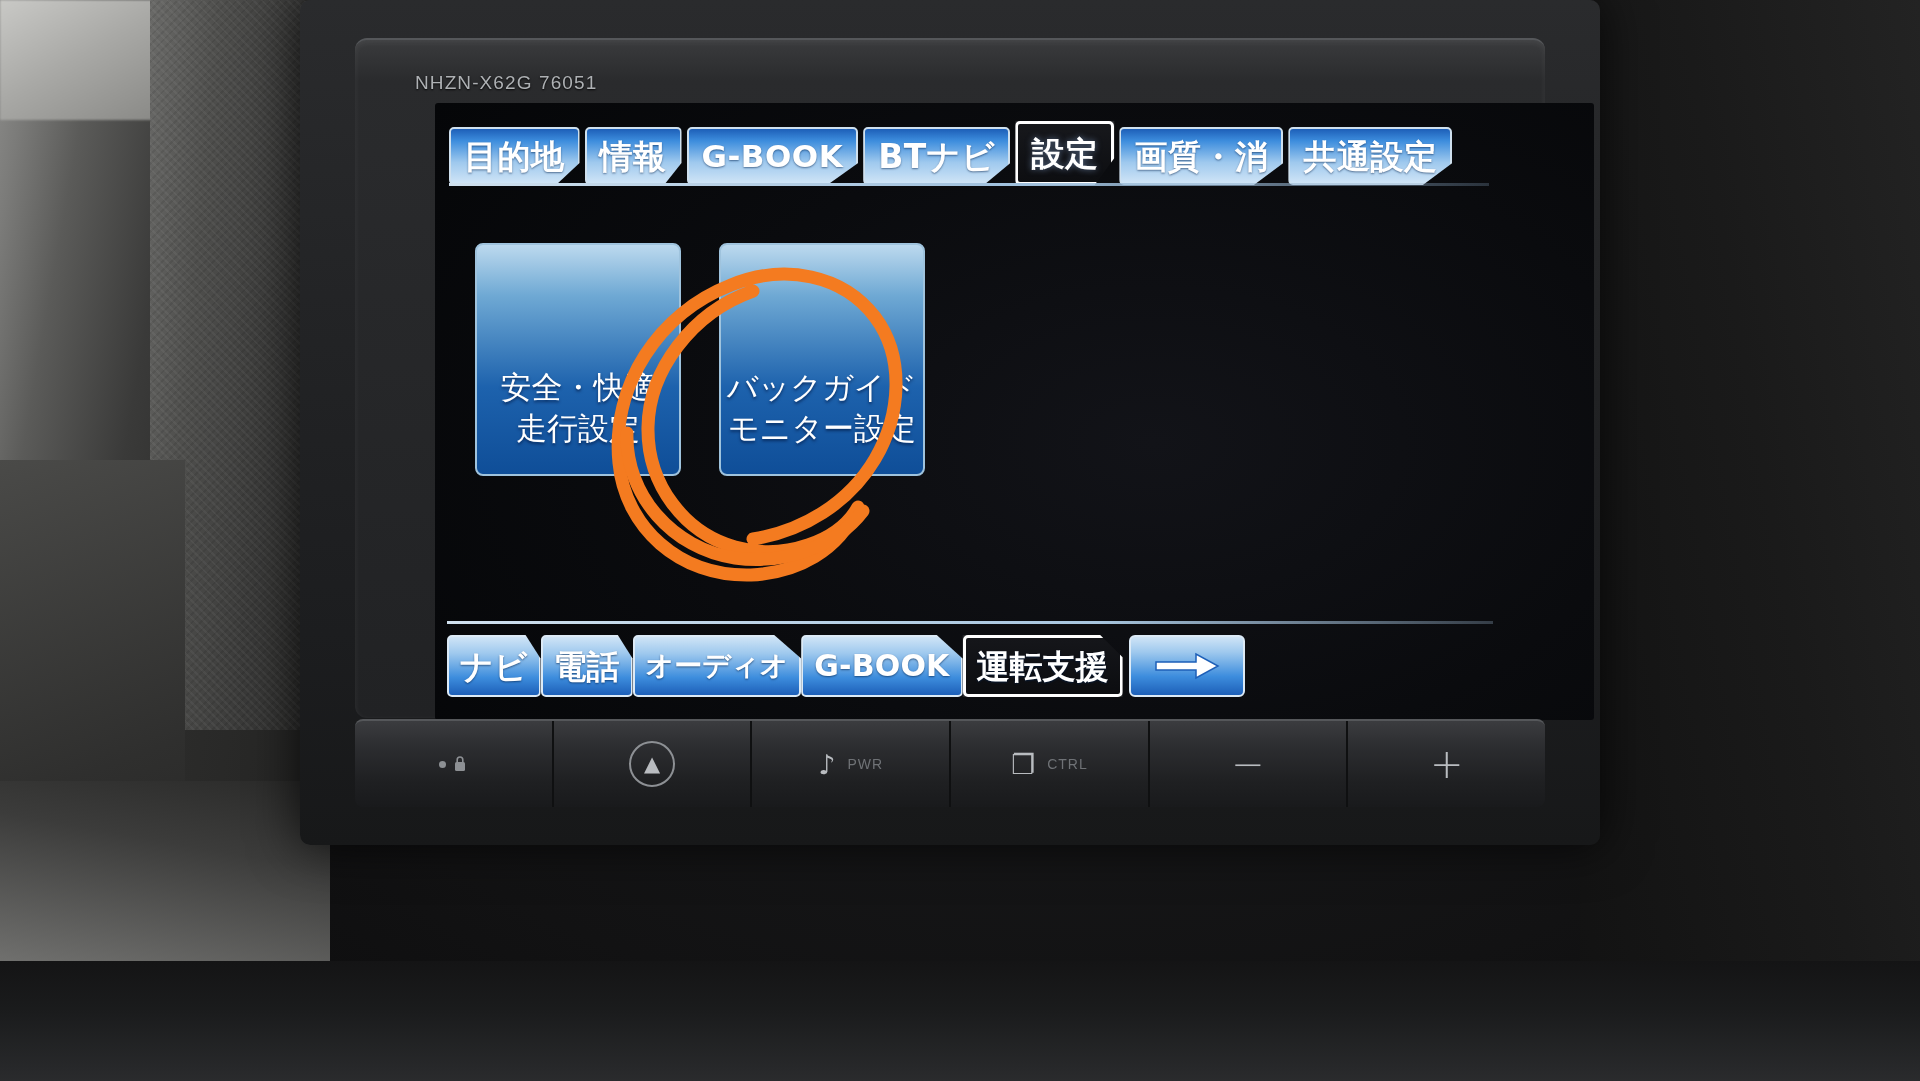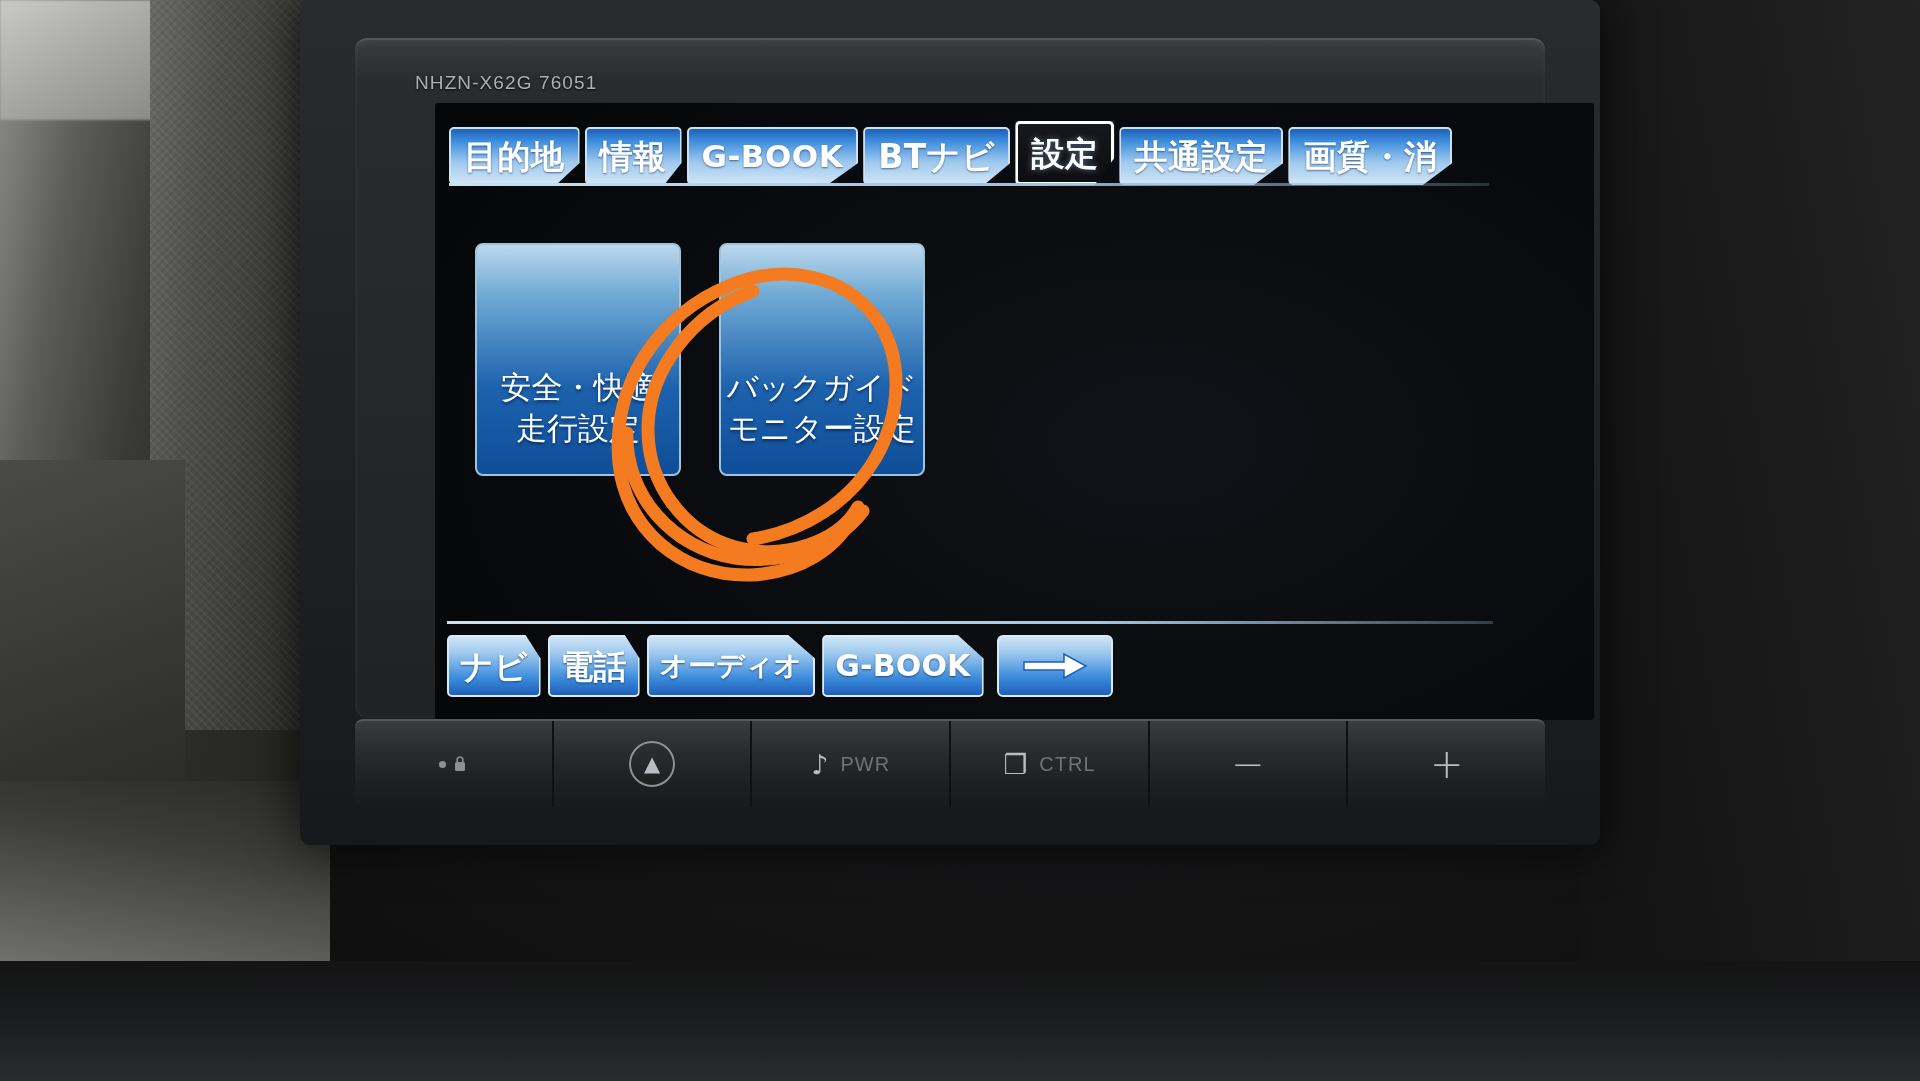--- a/index.html
+++ b/index.html
@@ -156,21 +156,21 @@
     pointer-events: none;
   }
 
   
   .bottom-divider {
     position: absolute; left: 12px; bottom: 96px; width: 1046px; height: 3px;
     background: linear-gradient(90deg, #cfe0ee 0%, #a8c6e0 62%, rgba(150,175,200,.3) 100%);
   }
   #bottom-bar {
     position: absolute; left: 12px; bottom: 18px; width: 1046px; height: 72px;
-    display: flex; align-items: center; gap: 7px;
+    display: flex; align-items: center; 
   }
   .src-btn {
     height: 62px;
     display: flex; align-items: center; justify-content: center;
     padding: 0 11px;
     color: #ffffff; font-weight: 700;
     font-size: 33px; line-height: 1;
     font-family: "DejaVu Sans", sans-serif;
     background: linear-gradient(180deg, #cfe4f6 0%, #9fc9ee 28%, #3d8ddd 70%, #1d5fb8 100%);
     border: 2px solid #dceaf6;
@@ -204,21 +204,21 @@
   }
   .hw-cell {
     flex: 1; height: 100%;
     display: flex; align-items: center; justify-content: center; gap: 12px;
     border-right: 2px solid #0f1011;
     position: relative;
     color: #8d9094;
   }
   .hw-cell:last-child { border-right: none; }
   .hw-label {
-    font-size: 20px; letter-spacing: 1px; color: #6f7276;
+    font-size: 14px; letter-spacing: 1px; color: #6f7276;
     font-family: "Liberation Sans", sans-serif;
   }
   .hw-glyph { font-size: 27px; color: #b9bcc0; line-height: 1; }
   .hw-glyph.big { font-size: 40px; font-weight: 300; }
   .lock-dots { display: flex; align-items: center; gap: 7px; }
   .lock-dots .dot { width: 7px; height: 7px; border-radius: 50%; background: #8d9094; }
 
   .ring-btn {
     width: 46px; height: 46px; border-radius: 50%;
     border: 2px solid #8d9094;
@@ -260,24 +260,24 @@
           <div class="tab latin">
             <span>G-BOOK</span>
           </div>
           <div class="tab">
             <span>BTナビ</span>
           </div>
           <div class="tab active">
             <span>設定</span>
           </div>
           <div class="tab">
+            <span>画質・消</span>
+          </div>
+          <div class="tab">
             <span>共通設定</span>
-          </div>
-          <div class="tab">
-            <span>画質・消</span>
           </div>
         </div>
       <div class="tab-underline"></div>
 
       <div id="content">
           <div class="menu-btn">安全・快適
 走行設定</div>
           <div class="menu-btn">バックガイド
 モニター設定</div>
         </div>
@@ -298,20 +298,23 @@
           </div>
           <div class="src-btn">
             <span>電話</span>
           </div>
           <div class="src-btn small">
             <span>オーディオ</span>
           </div>
           <div class="src-btn latin">
             <span>G-BOOK</span>
           </div>
+          <div class="src-btn active">
+            <span>運転支援</span>
+          </div>
           <div class="arrow-btn">
             <svg width="66" height="30" viewBox="0 0 66 30">
               <path d="M2 11 H42 V3 L64 15 L42 27 V19 H2 Z" fill="#ffffff" stroke="#1d5fb8" stroke-width="1.5"></path>
             </svg>
           </div>
         </div>
     </div>
 
     <div id="hw-strip">
       <div class="hw-cell">

